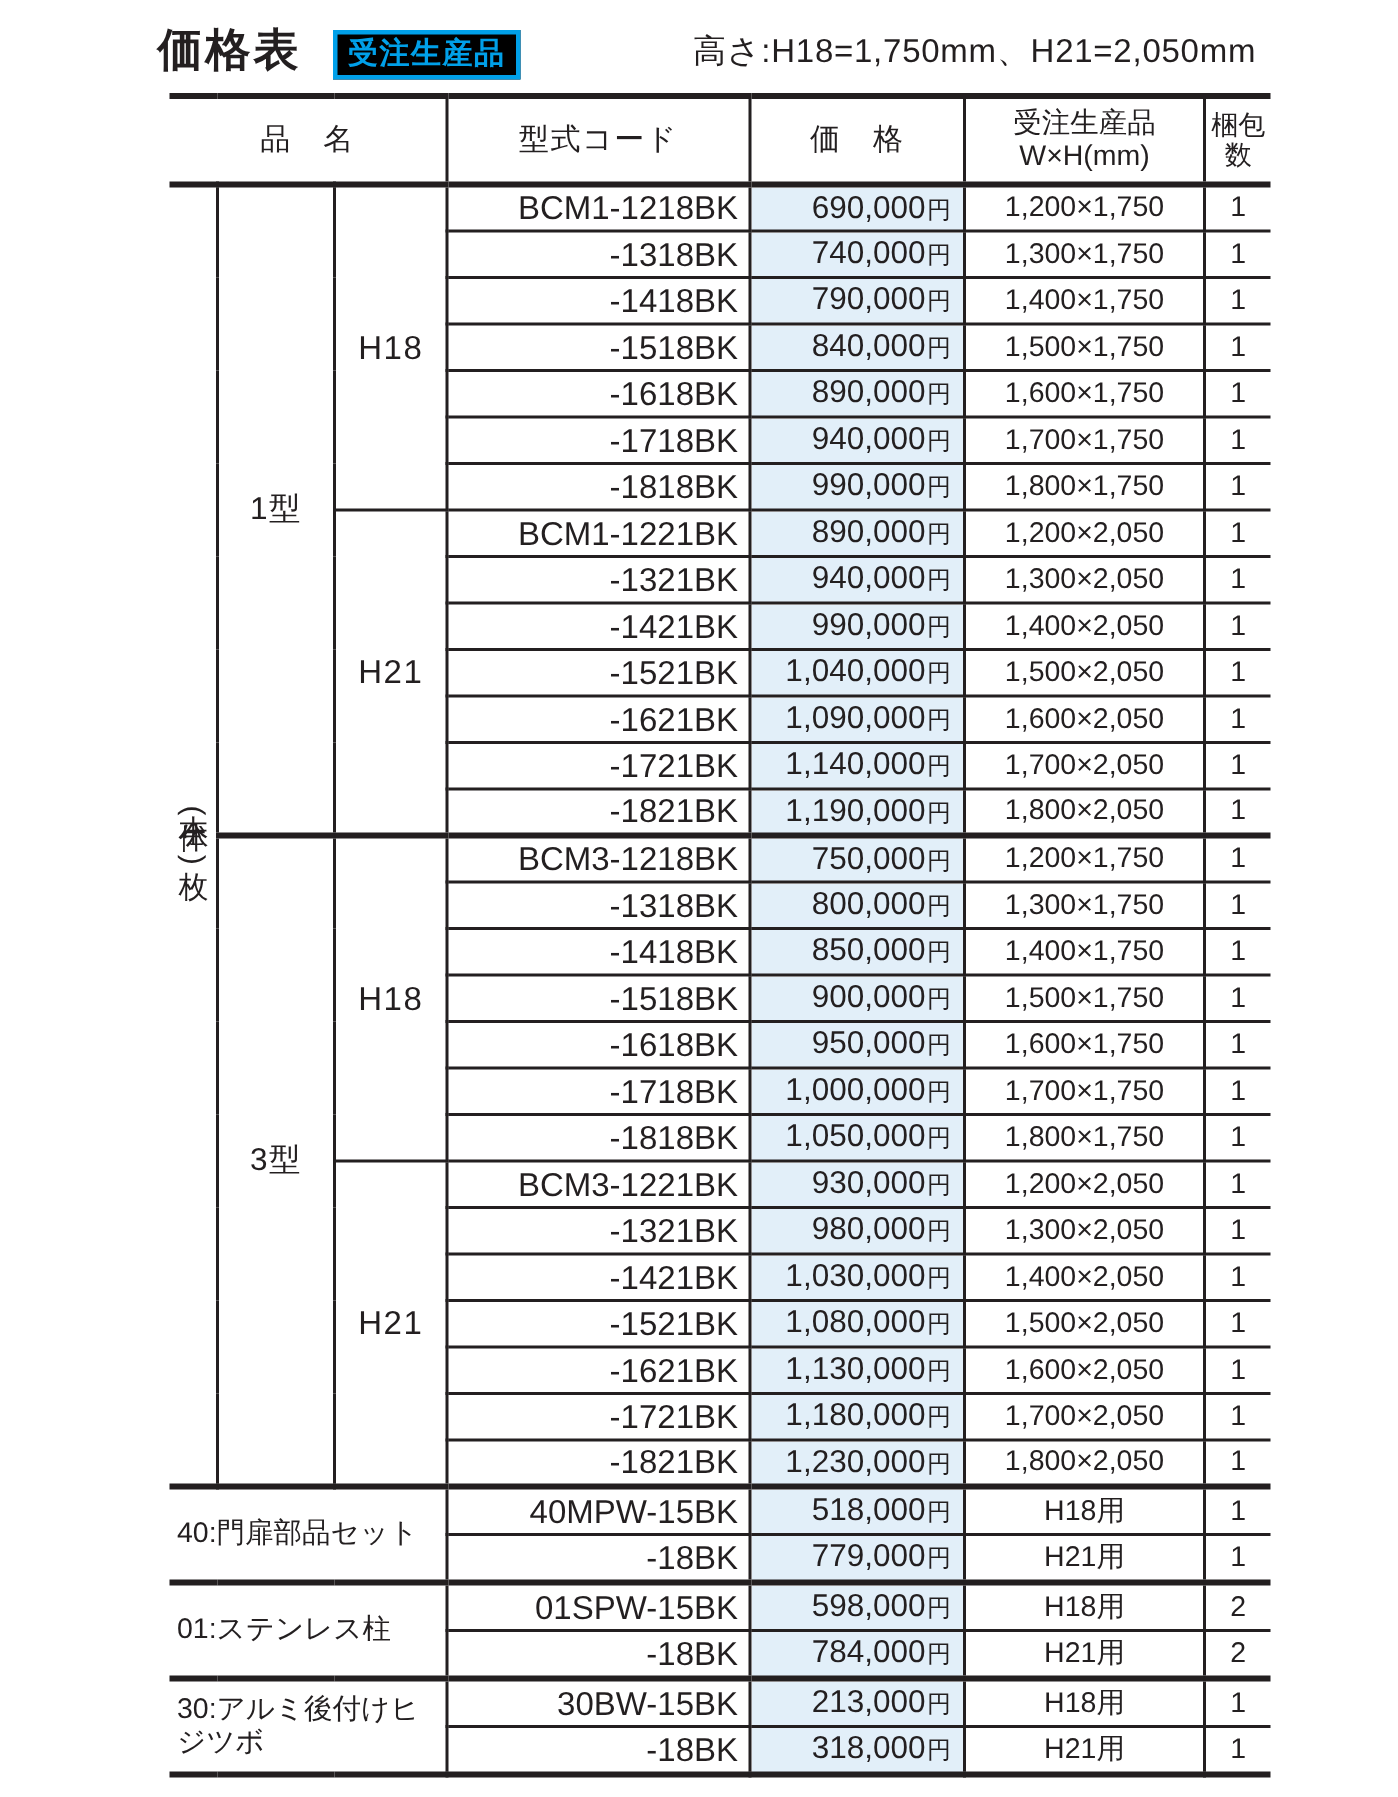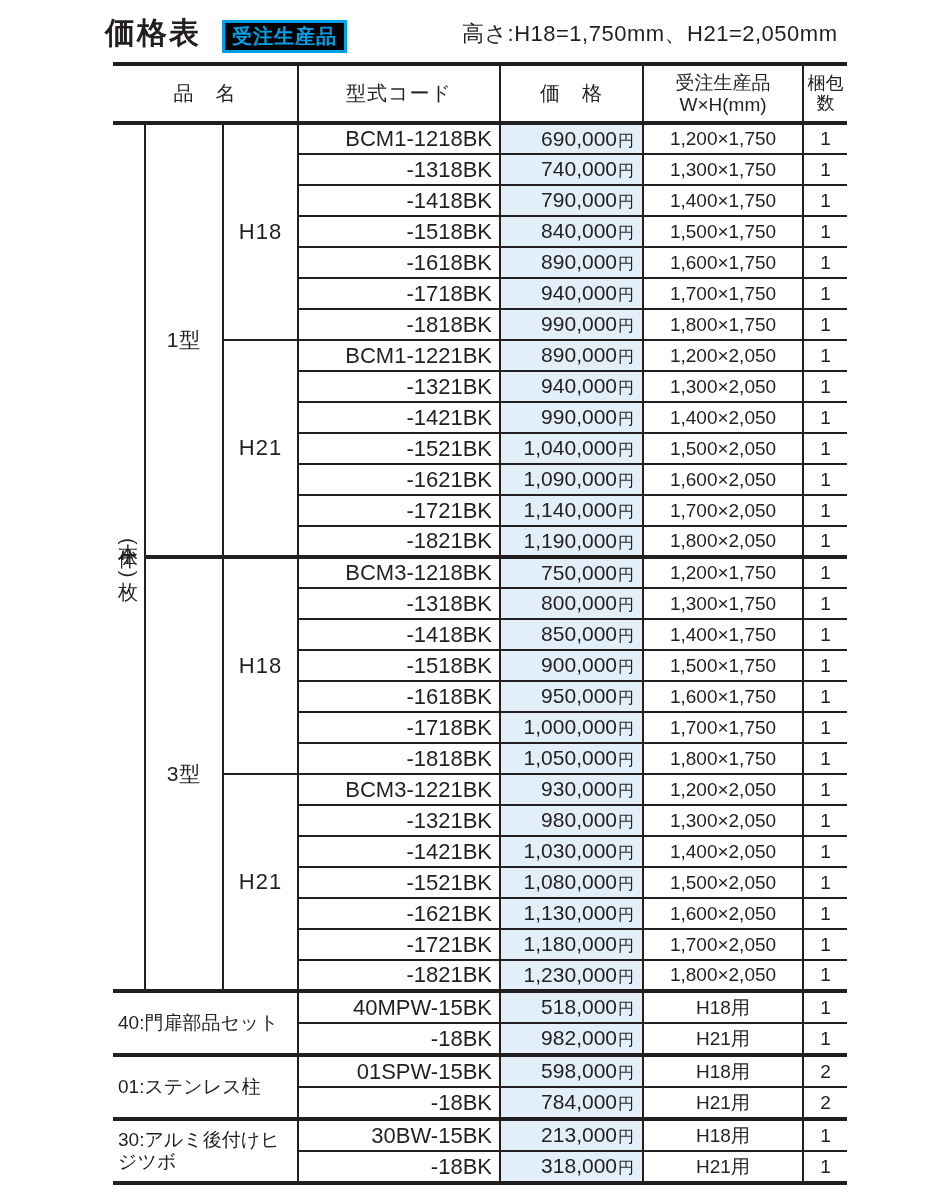--- a/index.html
+++ b/index.html
@@ -284,21 +284,21 @@
 
       <tr class="thick-top sub">
         <td class="grp-label" colspan="3" rowspan="2">40:門扉部品セット</td>
         <td class="code">40MPW-15BK</td>
         <td class="price"><span class="pnum">518,000</span><span class="yen">円</span></td>
         <td class="size">H18用</td>
         <td class="qty">1</td>
       </tr>
       <tr class="sub">
         <td class="code">-18BK</td>
-        <td class="price"><span class="pnum">982,000</span><span class="yen">円</span></td>
+        <td class="price"><span class="pnum">779,000</span><span class="yen">円</span></td>
         <td class="size">H21用</td>
         <td class="qty">1</td>
       </tr>
       <tr class="thick-top sub">
         <td class="grp-label" colspan="3" rowspan="2">01:ステンレス柱</td>
         <td class="code">01SPW-15BK</td>
         <td class="price"><span class="pnum">598,000</span><span class="yen">円</span></td>
         <td class="size">H18用</td>
         <td class="qty">2</td>
       </tr>

